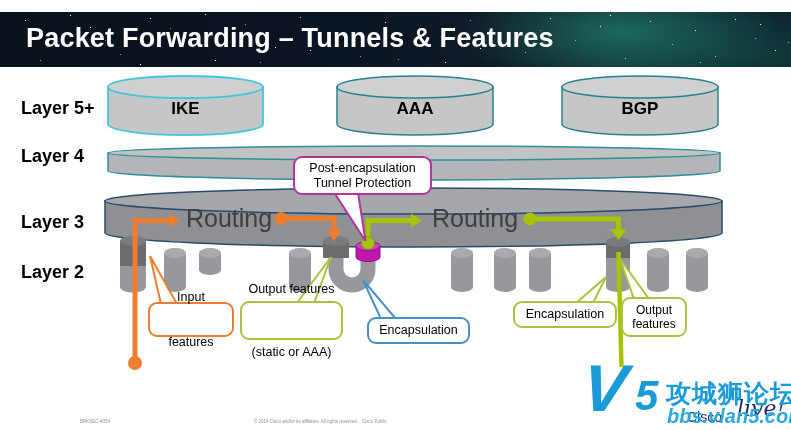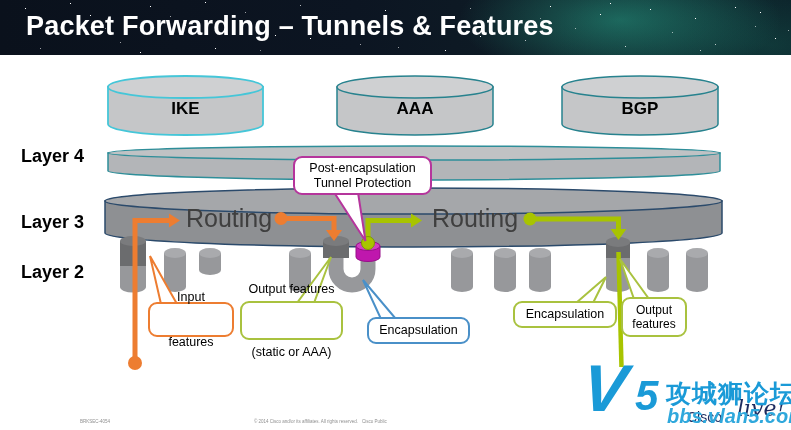--- a/index.html
+++ b/index.html
@@ -1,20 +1,20 @@
 <!DOCTYPE html>
 <html><head>
 <meta charset="utf-8">
 <style>
   html,body{margin:0;padding:0;background:#fff;}
   .slide{position:relative;width:791px;height:430px;background:#fff;overflow:hidden;
          font-family:"Liberation Sans",sans-serif;}
 
   
-  .hdr{position:absolute;left:0;top:0;width:791px;height:55px;
+  .hdr{position:absolute;left:0;top:12px;width:791px;height:55px;
        background:
         radial-gradient(ellipse 230px 90px at 620px 20px, rgba(40,160,135,.55), rgba(0,0,0,0) 70%),
         radial-gradient(ellipse 320px 130px at 770px 45px, rgba(25,110,95,.40), rgba(0,0,0,0) 70%),
         linear-gradient(90deg,#0a111c 0%,#0c1522 45%,#0e1d26 70%,#0a1420 100%);}
   .stars{position:absolute;left:0;top:0;width:1px;height:1px;background:transparent;
        box-shadow:
         25px 8px #fff, 55px 30px rgba(255,255,255,.7), 90px 15px #fff, 120px 42px rgba(255,255,255,.6),
         150px 6px #fff, 185px 25px rgba(255,255,255,.8), 215px 48px #fff, 245px 12px rgba(255,255,255,.6),
         275px 35px #fff, 300px 5px rgba(255,255,255,.7), 330px 20px #fff, 360px 44px rgba(255,255,255,.6),
         385px 10px #fff, 415px 30px rgba(255,255,255,.8), 445px 50px #fff, 470px 8px rgba(255,255,255,.6),
@@ -176,20 +176,21 @@
     </g>
 
     <polygon points="330,186 357,186 365.5,241" fill="#fff" stroke="#B5359C" stroke-width="2"></polygon>
     <polygon points="161,304 177,304 150,256" fill="#fff" stroke="#ED7D31" stroke-width="2"></polygon>
     <polygon points="297,303 314,303 331,257" fill="#fff" stroke="#A9C23F" stroke-width="2"></polygon>
     <polygon points="381,319 396,319 363,280" fill="#fff" stroke="#4A90C8" stroke-width="2"></polygon>
     <polygon points="576,303 593,303 606,277" fill="#fff" stroke="#A9C23F" stroke-width="2"></polygon>
     <polygon points="634,299 649,299 620,259" fill="#fff" stroke="#A9C23F" stroke-width="2"></polygon>
   </svg>
 
+  <div class="layer-label lab5">Layer 5+</div>
   <div class="layer-label lab4">Layer 4</div>
   <div class="layer-label lab3">Layer 3</div>
   <div class="layer-label lab2">Layer 2</div>
 
   <div class="routing routing1">Routing</div>
   <div class="routing routing2">Routing</div>
 
   <div class="callout co-post">
     <span>Post-encapsulation</span>
     <span>Tunnel Protection</span>

